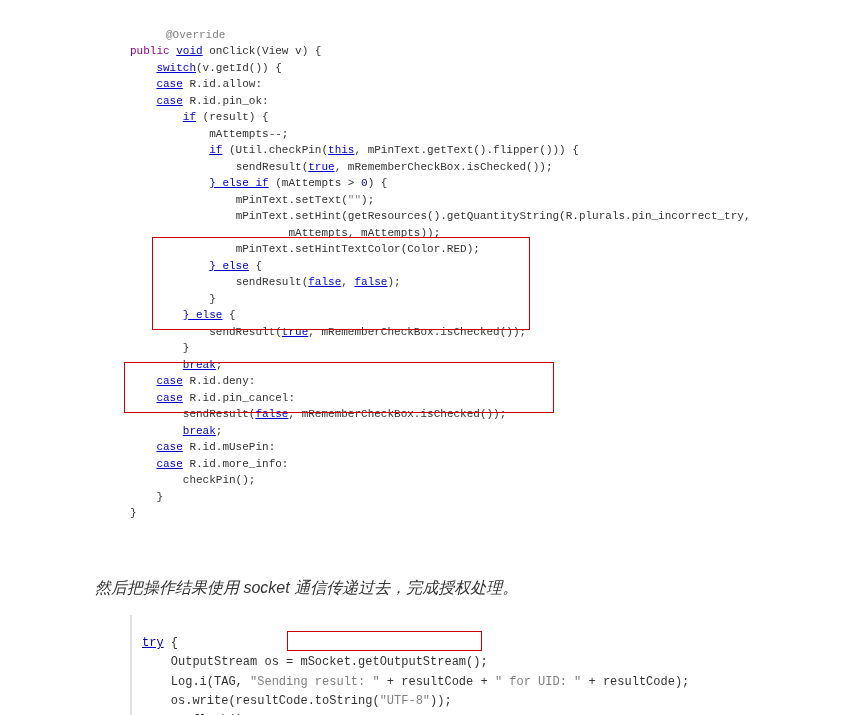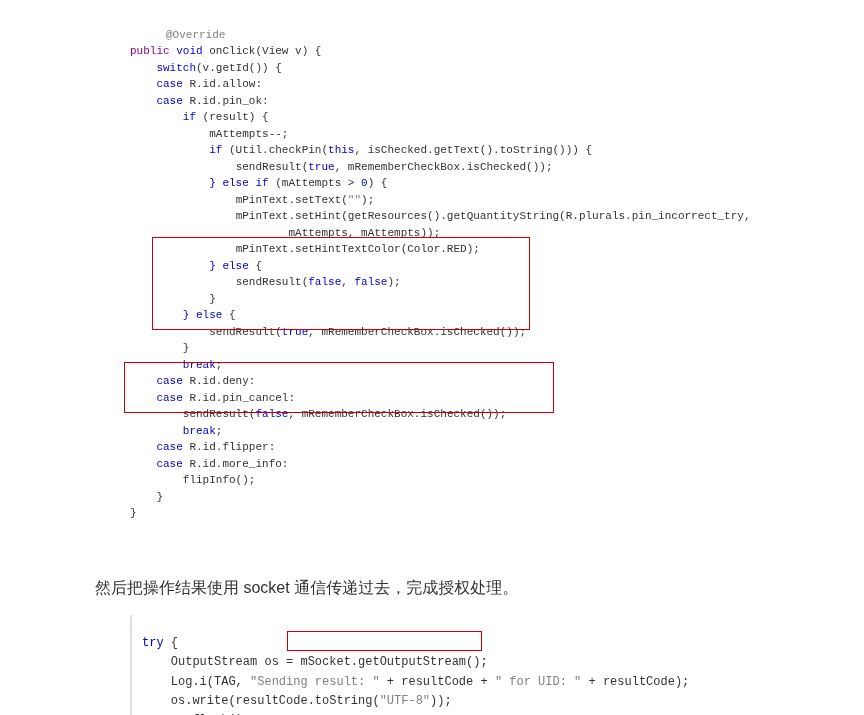--- a/index.html
+++ b/index.html
@@ -25,35 +25,36 @@
   font-family: "Courier New", monospace;
   font-size: 12px;
   line-height: 1.6;
   white-space: pre;
   background: #fff;
   margin-left: 140px;
   margin-top: 15px;
   position: relative;
   color: #333;
 }
-.kw { color: #0000cc; }
+.kw { color: #0000cc; text-decoration: underline; }
 .anno { color: #808080; padding-left: 36px; }
 .str { color: #808080; }
 .purple { color: #8b008b; }
 .num { color: #0000aa; }
 .border-left {
   border-left: 2px solid #e0e0e0;
   padding-left: 10px;
   margin-left: 130px;
 }
 .paragraph {
   font-size: 16px;
   line-height: 1.6;
   margin: 20px 0 10px 95px;
   color: #333;
+  font-style: italic;
 }
 .red-box {
   position: absolute;
   border: 1.5px solid #cc0000;
   pointer-events: none;
 }
 .bg-shape {
   position: absolute;
   opacity: 0.04;
   pointer-events: none;
@@ -66,41 +67,41 @@
 <div class="bg-shape" style="top:640px;left:420px;font-size:40px;transform:rotate(15deg);">◢</div>
 
 <div class="code-block">
 <span class="anno">@Override</span>
 <span class="purple">public</span> <span class="kw">void</span><span> onClick(View v) {</span>
     <span class="kw">switch</span><span>(v.getId()) {</span>
     <span class="kw">case</span><span> R.id.allow:</span>
     <span class="kw">case</span><span> R.id.pin_ok:</span>
         <span class="kw">if</span><span> (result) {</span>
             <span>mAttempts--;</span>
-            <span class="kw">if</span><span> (Util.checkPin(</span><span class="kw">this</span><span>, isChecked.getText().toString())) {</span>
+            <span class="kw">if</span><span> (Util.checkPin(</span><span class="kw">this</span><span>, mPinText.getText().flipper())) {</span>
                 <span>sendResult(</span><span class="kw">true</span><span>, mRememberCheckBox.isChecked());</span>
             <span class="kw">} else if</span><span> (mAttempts &gt; </span><span class="num">0</span><span>) {</span>
                 <span>mPinText.setText(</span><span class="str">""</span><span>);</span>
                 <span>mPinText.setHint(getResources().getQuantityString(R.plurals.pin_incorrect_try,</span>
                         <span>mAttempts, mAttempts));</span>
                 <span>mPinText.setHintTextColor(Color.RED);</span>
             <span class="kw">} else</span><span> {</span>
                 <span>sendResult(</span><span class="kw">false</span><span>, </span><span class="kw">false</span><span>);</span>
             <span>}</span>
         <span class="kw">} else</span><span> {</span>
             <span>sendResult(</span><span class="kw">true</span><span>, mRememberCheckBox.isChecked());</span>
         <span>}</span>
         <span class="kw">break</span><span>;</span>
     <span class="kw">case</span><span> R.id.deny:</span>
     <span class="kw">case</span><span> R.id.pin_cancel:</span>
         <span>sendResult(</span><span class="kw">false</span><span>, mRememberCheckBox.isChecked());</span>
         <span class="kw">break</span><span>;</span>
-    <span class="kw">case</span><span> R.id.flipper:</span>
+    <span class="kw">case</span><span> R.id.mUsePin:</span>
     <span class="kw">case</span><span> R.id.more_info:</span>
-        <span>flipInfo();</span>
+        <span>checkPin();</span>
     <span>}</span>
 <span>}</span>
 <div class="red-box" style="top:227px;left:22px;width:378px;height:93px;"></div>
 <div class="red-box" style="top:352px;left:-6px;width:430px;height:51px;"></div>
 </div>
 
 <div class="paragraph">然后把操作结果使用 socket 通信传递过去，完成授权处理。</div>
 
 <div class="code-block-small border-left">
 <span class="kw">try</span><span> {</span>

